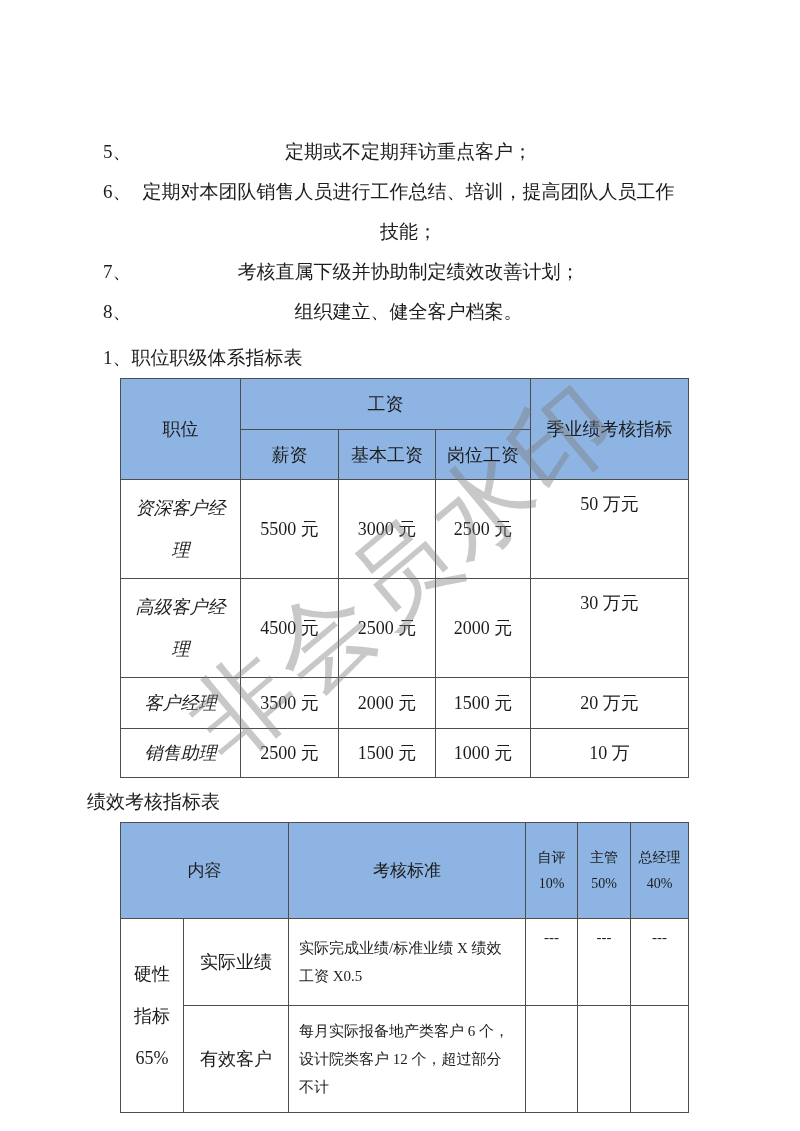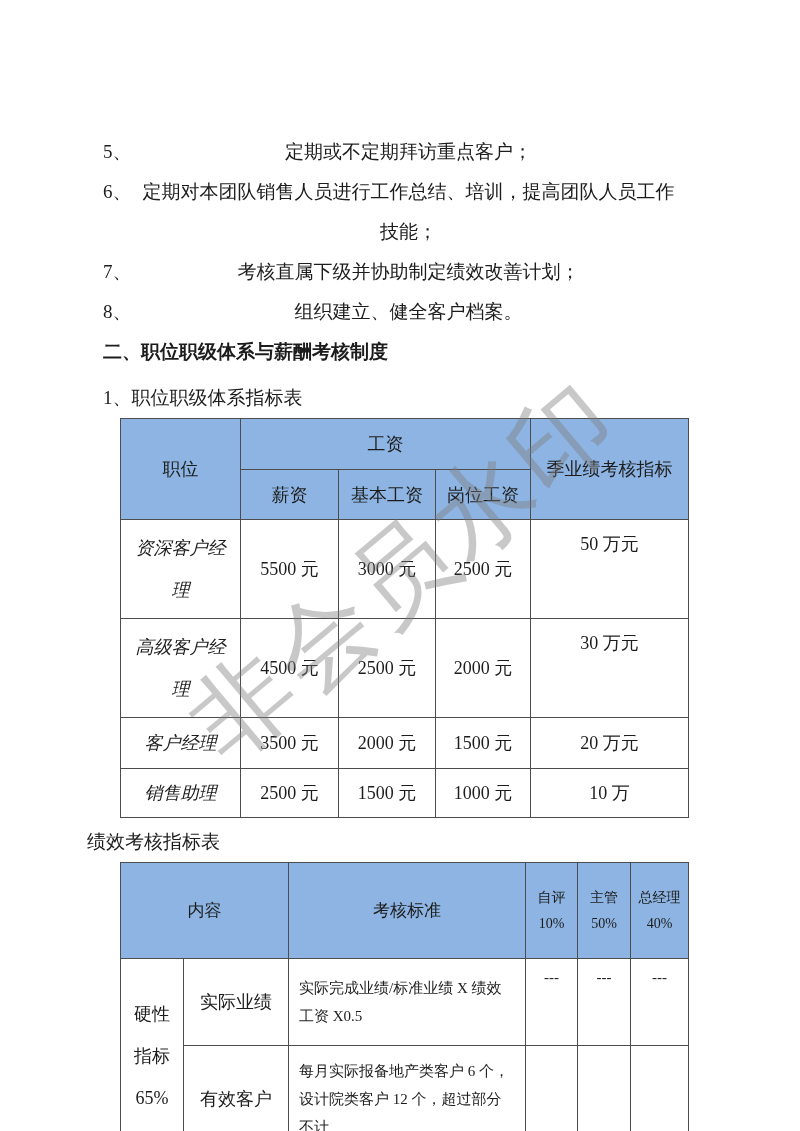--- a/index.html
+++ b/index.html
@@ -85,21 +85,20 @@
   </div>
   <div class="li">
     <span class="num">7、</span>
     <span class="txt">考核直属下级并协助制定绩效改善计划；</span>
   </div>
   <div class="li">
     <span class="num">8、</span>
     <span class="txt">组织建立、健全客户档案。</span>
   </div>
 
-  <div class="heading">二、职位职级体系与薪酬考核制度</div>
 
   <div class="caption caption-t1">1、职位职级体系指标表</div>
 
   <table class="t1">
     <colgroup>
       <col style="width:120px">
         <col style="width:98px">
         <col style="width:97px">
         <col style="width:95px">
         <col style="width:158px">

